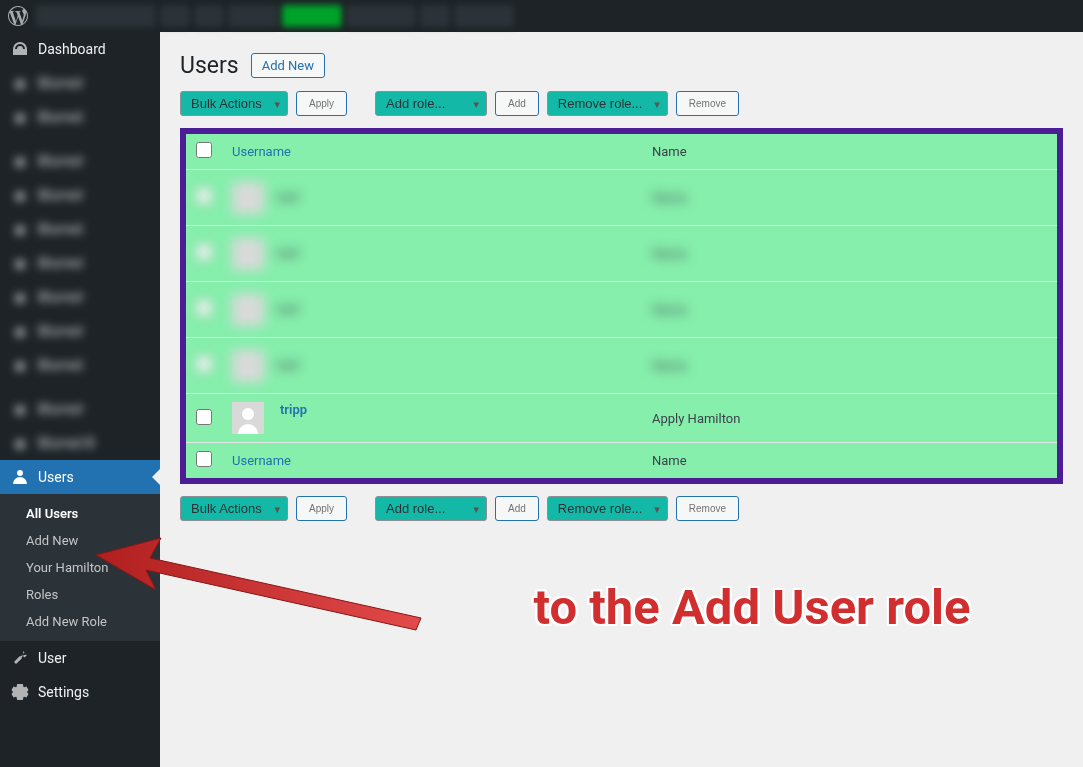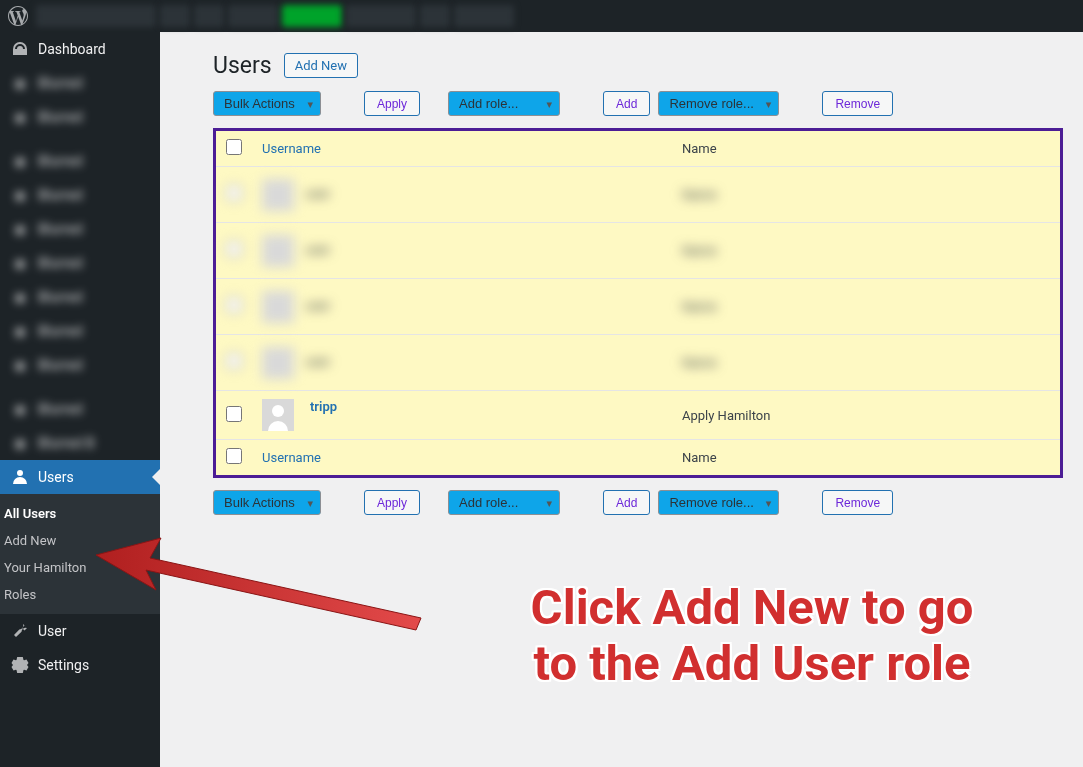--- a/index.html
+++ b/index.html
@@ -36,21 +36,21 @@
   gap: 4px;
 }
 .blur-pill {
   background: #2c3338;
   border-radius: 3px;
   filter: blur(3px);
 }
 .blur-pill.green { background: #00a32a; }
 
 
-.layout { display: flex; height: calc(100% - 32px); gap: 33px; }
+.layout { display: flex; height: calc(100% - 32px); }
 .sidebar {
   width: 160px;
   background: #1d2327;
   color: #fff;
   font-size: 14px;
   position: relative;
   flex-shrink: 0;
 }
 .sidebar-item {
   display: flex;
@@ -89,20 +89,21 @@
 .sidebar-item.current .sidebar-icon { opacity: 1; }
 .submenu {
   background: #2c3338;
   padding: 6px 0;
 }
 .submenu-item {
   padding: 6px 4px;
   color: #c3c4c7;
   font-size: 13px;
   cursor: pointer;
+  margin-left: 22px;
 }
 .submenu-item.active { color: #fff; font-weight: 600; }
 .sidebar-gap { height: 10px; }
 
 
 .main {
   flex: 1;
   padding: 20px 20px 0 20px;
   overflow: hidden;
 }
@@ -138,21 +139,21 @@
 .subsubsub .count { color: #50575e; }
 
 .tablenav {
   display: flex;
   gap: 8px;
   margin-bottom: 12px;
   margin-top: 6px;
 }
 .select-ctrl {
   border: 1px solid #8c8f94;
-  background: #0ea5e9;
+  background: #14b8a6;
   padding: 4px 24px 4px 10px;
   border-radius: 3px;
   font-size: 13px;
   cursor: pointer;
   appearance: none;
   position: relative;
   color: #2c3338;
 }
 .select-wrapper { position: relative; display: inline-block; }
 .select-wrapper::after {
@@ -160,34 +161,33 @@
   position: absolute;
   right: 8px;
   top: 50%;
   transform: translateY(-50%);
   color: #555;
   font-size: 11px;
   pointer-events: none;
 }
 .btn {
   border: 1px solid #2271b1;
-  color: #6d28d9;
+  color: #737373;
   background: #f6f7f7;
   padding: 4px 12px;
   border-radius: 3px;
-  font-size: 12px;
-  cursor: pointer;
-  margin-left: 35px;
+  font-size: 10px;
+  cursor: pointer;
 }
 
 .wp-table {
   width: 100%;
   border-collapse: collapse;
-  background: #fef9c3;
-  border: 3px solid #4c1d95;
+  background: #86efac;
+  border: 6px solid #4c1d95;
 }
 .wp-table th, .wp-table td {
   padding: 8px 10px;
   text-align: left;
   border-bottom: 1px solid #e5e5e5;
   font-size: 13px;
 }
 .wp-table thead th, .wp-table tfoot th {
   font-weight: 400;
 }
@@ -322,20 +322,21 @@
             <path d="M10 9a3 3 0 100-6 3 3 0 000 6zm-7 8a7 7 0 1114 0H3z"></path>
           </svg>
       </span>
       <span>Users</span>
     </div>
     <div class="submenu">
       <div class="submenu-item active">All Users</div>
       <div class="submenu-item">Add New</div>
       <div class="submenu-item">Your Hamilton</div>
       <div class="submenu-item">Roles</div>
+      <div class="submenu-item">Add New Role</div>
     </div>
 
     <div class="sidebar-item">
       <span class="sidebar-icon">
         <svg width="20" height="20" viewBox="0 0 20 20" fill="currentColor">
             <path d="M13 3a4 4 0 01-3.7 5.5L4 14l2 2 5.5-5.3A4 4 0 0117 7l-2.5 2.5L12 7l2.5-2.5A4 4 0 0013 3z"></path>
           </svg>
       </span>
       <span>User</span>
     </div>
@@ -438,15 +439,14 @@
   <defs>
     <linearGradient id="arrG" x1="0" y1="0" x2="1" y2="0">
       <stop offset="0%" stop-color="#b01f1f"></stop>
       <stop offset="100%" stop-color="#e34a4a"></stop>
     </linearGradient>
   </defs>
   <path d="M 330 110 L 60 50 L 70 70 L 10 35 L 75 18 L 64 38 L 335 98 Z" fill="url(#arrG)" stroke="#8a1515" stroke-width="1"></path>
 </svg>
 
 <div class="annotation-text">
-  <div>Click Add New to go</div>
   <div>to the Add User role</div>
 </div>
 
 </body></html>

